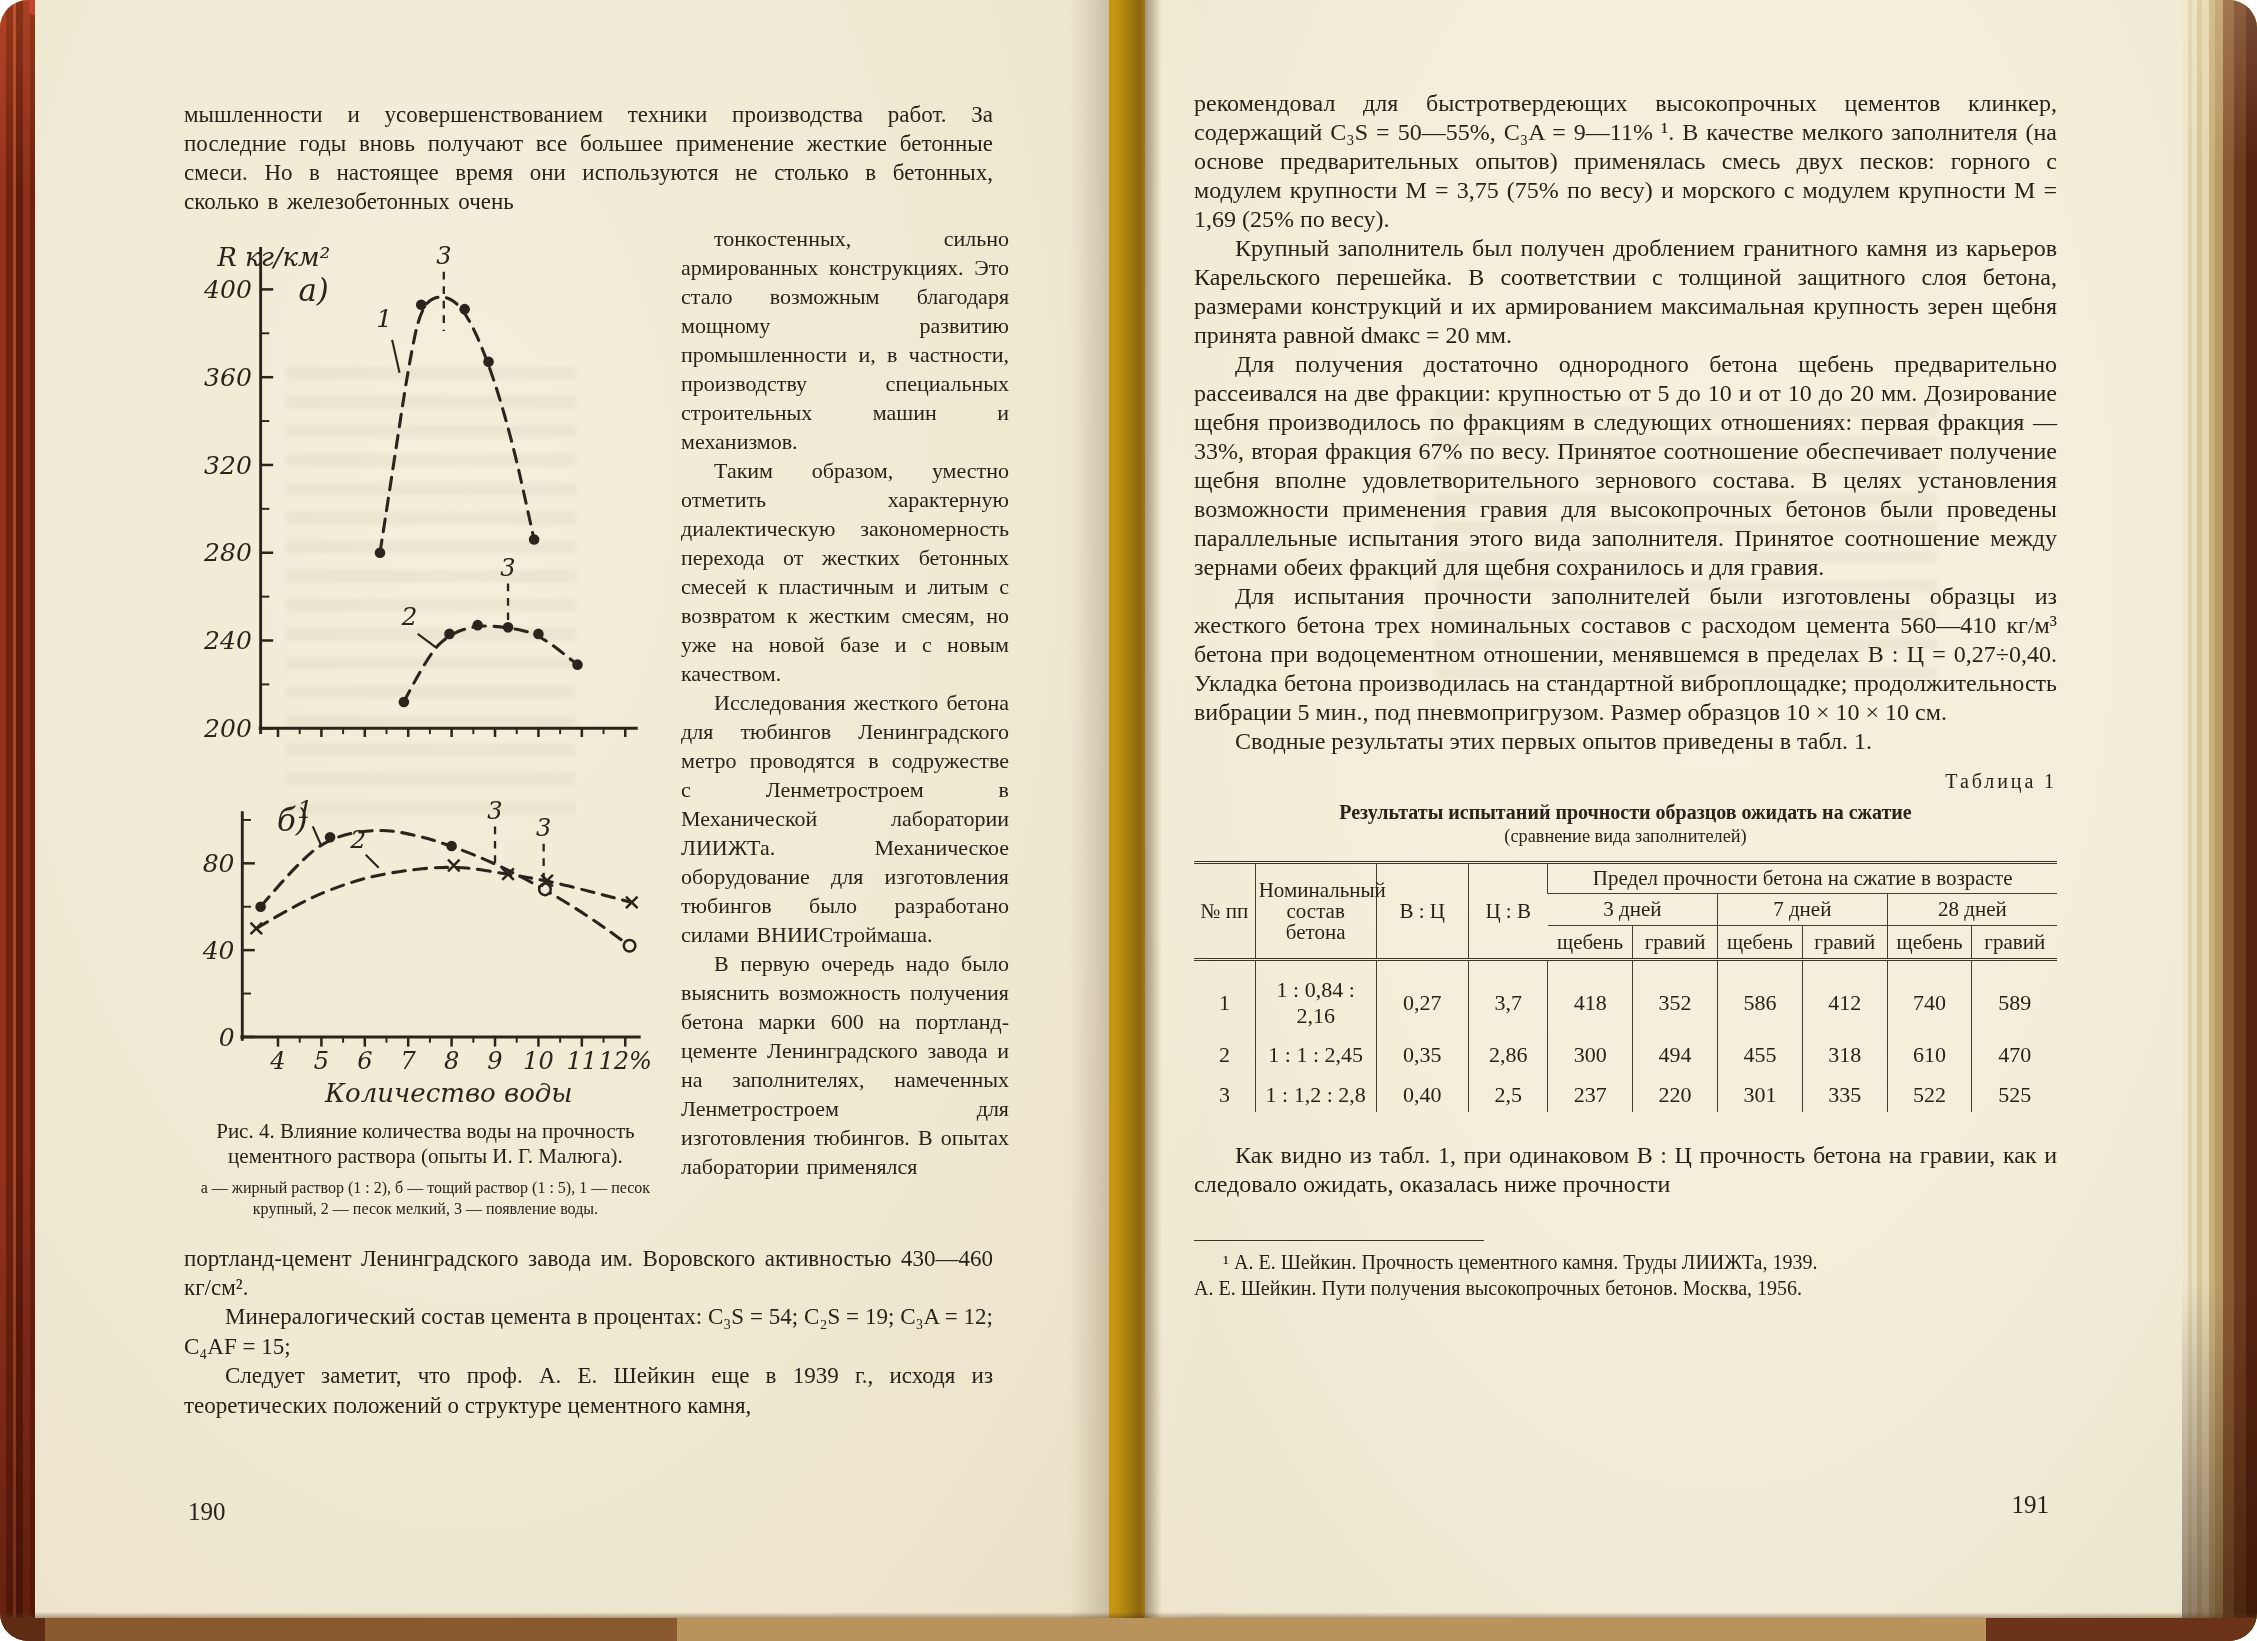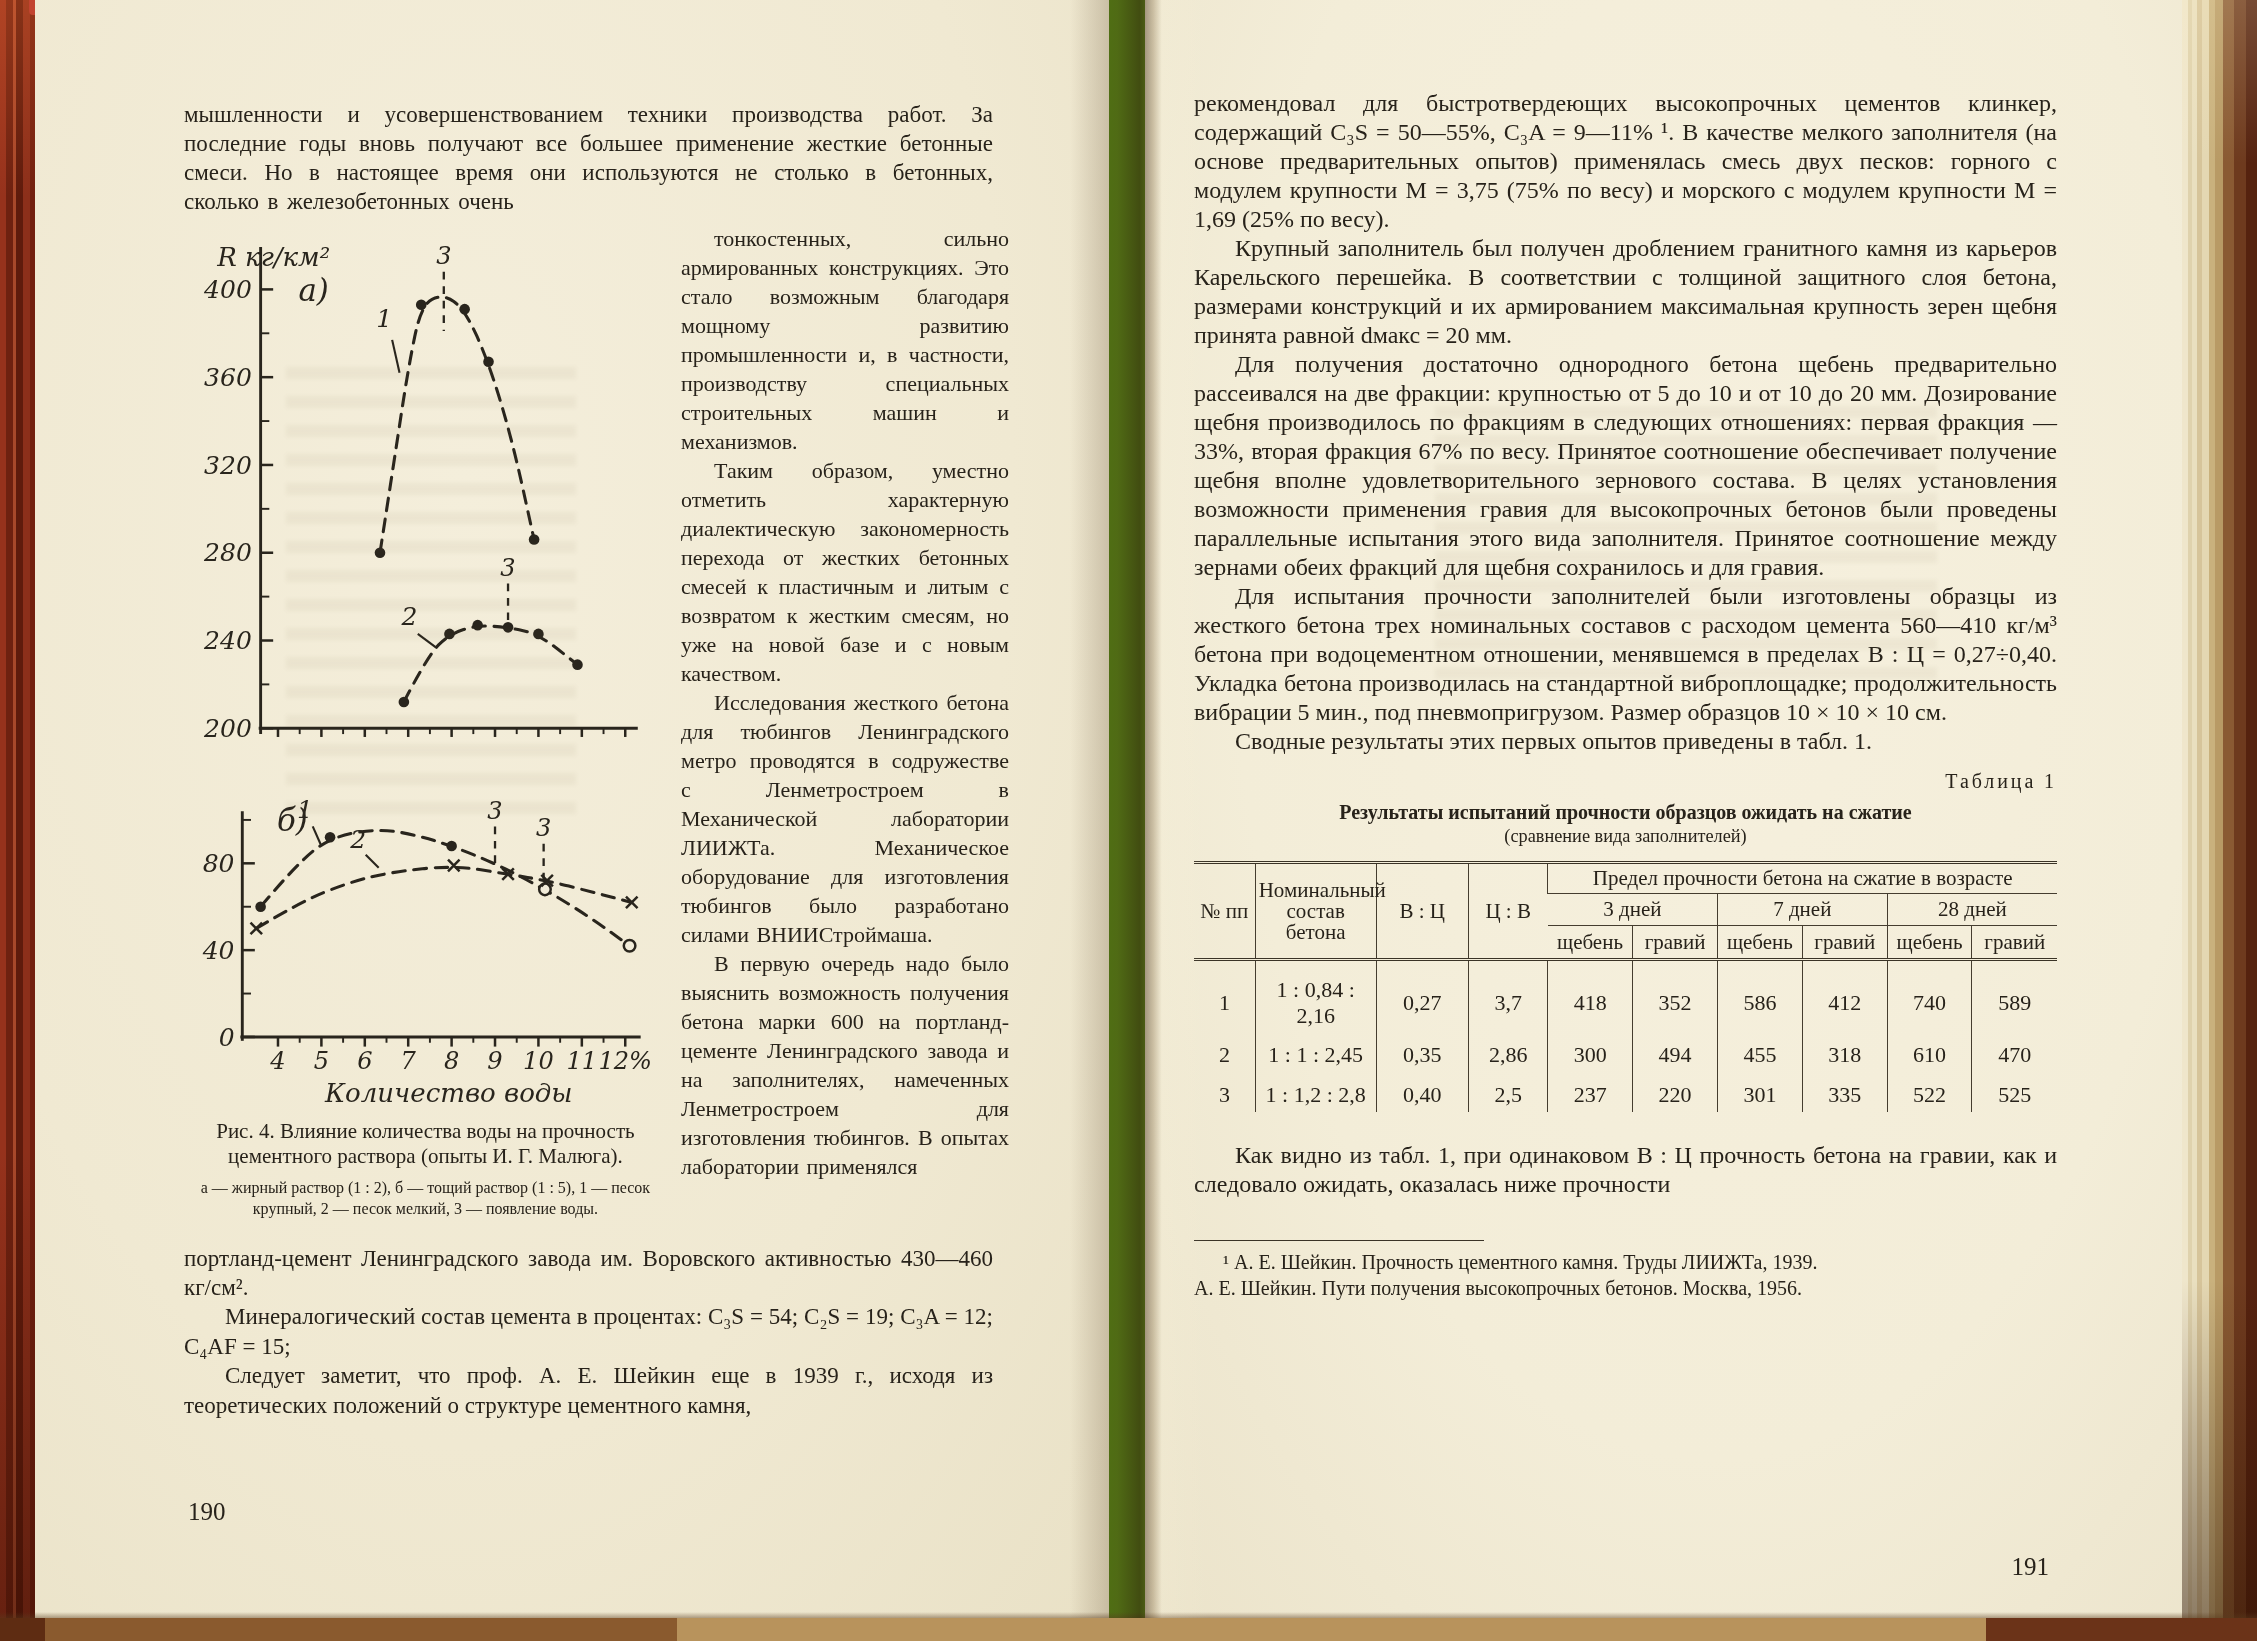--- a/index.html
+++ b/index.html
@@ -1,17 +1,17 @@
 <!DOCTYPE html>
 <html><head>
 <meta charset="utf-8">
 <style>
   html,body{margin:0;padding:0;}
-  .book{position:relative;width:2257px;height:1641px;background:#4d7c0f;overflow:hidden;
-        font-family:"Liberation Serif",serif;color:#27221a;}
+  .book{position:relative;width:2257px;height:1641px;background:#eab308;overflow:hidden;
+        font-family:"Liberation Serif",serif;color:#27221a;border-radius:28px;}
   
   .edge-left{position:absolute;left:0;top:0;width:37px;height:1641px;
     background:repeating-linear-gradient(90deg,#96321c 0 5.8px,#6e2110 5.8px 12.6px,#a8482a 12.6px 16.4px,#5f1b0c 16.4px 23px,#8c2f1a 23px 30px,#72200f 30px 37px);}
   .edge-left:after{content:"";position:absolute;inset:0;background:linear-gradient(180deg,rgba(255,120,60,.25),rgba(0,0,0,0) 12%,rgba(0,0,0,0) 70%,rgba(40,10,0,.45));}
   .corner-mark{position:absolute;left:29px;top:0;width:56px;height:15.4px;background:#c24430;border-radius:0 0 9.7px 3.9px;}
   .edge-right{position:absolute;right:0;top:0;width:75px;height:1641px;
     background:linear-gradient(90deg,#efe6cb 0 5.8px,#dfd2ad 5.8px 9.7px,#e9dfbf 9.7px 15.4px,#d6c49a 15.4px 20px,#e4d7b2 20px 27px,#c9b17d 27px 33px,#b89a65 33px 41px,#8a5a33 41px 52px,#6e3a1e 52px 64px,#55220f 64px 75px);}
   .edge-right:after{content:"";position:absolute;inset:0;background:linear-gradient(180deg,rgba(255,240,200,.2),rgba(0,0,0,0) 10%,rgba(0,0,0,0) 78%,rgba(40,15,0,.5));}
   .edge-bottom{position:absolute;left:0;bottom:0;width:2257px;height:23px;
     background:linear-gradient(90deg,#5e2c12 0 2%,#8a5a2e 2% 30%,#b8935c 30% 88%,#6b3318 88%);}
@@ -36,21 +36,21 @@
   .txtcol{width:328px;flex:none;margin-left:16px;}
   .txtcol p{font-size:22px;line-height:29px;text-indent:33px;word-spacing:1.9px;}
   .figsvg{display:block;margin:7.7px 0 0 11.6px;}
   .caption{margin:13.5px 3.9px 0 5.8px;}
   .cap-title{font-size:21px;line-height:25px;text-align:center;font-weight:bold;font-weight:normal;}
   .cap-legend{font-size:16px;line-height:21px;text-align:center;margin-top:7.7px;}
   .bottomblock{margin-top:25px;}
   .bottomblock p{font-size:23px;line-height:29.4px;}
   .pagenum{position:absolute;font-size:25px;}
   .pn-left{left:153px;top:1498px;}
-  .pn-right{right:137px;top:1553px;}
+  .pn-right{right:137px;top:1491px;}
   
   .rp p.rp-p{font-size:24px;line-height:29px;}
   .tbl-label{font-size:20px;text-align:right;margin-top:13.5px;letter-spacing:2.9px;}
   .tbl-title{font-size:20px;font-weight:bold;text-align:center;margin:7.7px auto 0;width:84%;line-height:24px;}
   .tbl-sub{font-size:18.3px;text-align:center;margin-top:1.9px;}
   table.tbl{border-collapse:collapse;table-layout:fixed;width:100%;margin-top:13.5px;border-top:3.9px double #3a3326;}
   .tbl th,.tbl td{border-left:1.4px solid #453d2f;font-weight:normal;padding:1.9px 2.9px;}
   .tbl th:first-child,.tbl td:first-child{border-left:none;}
   .tbl thead th{font-size:21px;line-height:21px;text-align:center;vertical-align:middle;}
   .tbl thead tr:first-child th[rowspan]{border-bottom:3.9px double #3a3326;}

